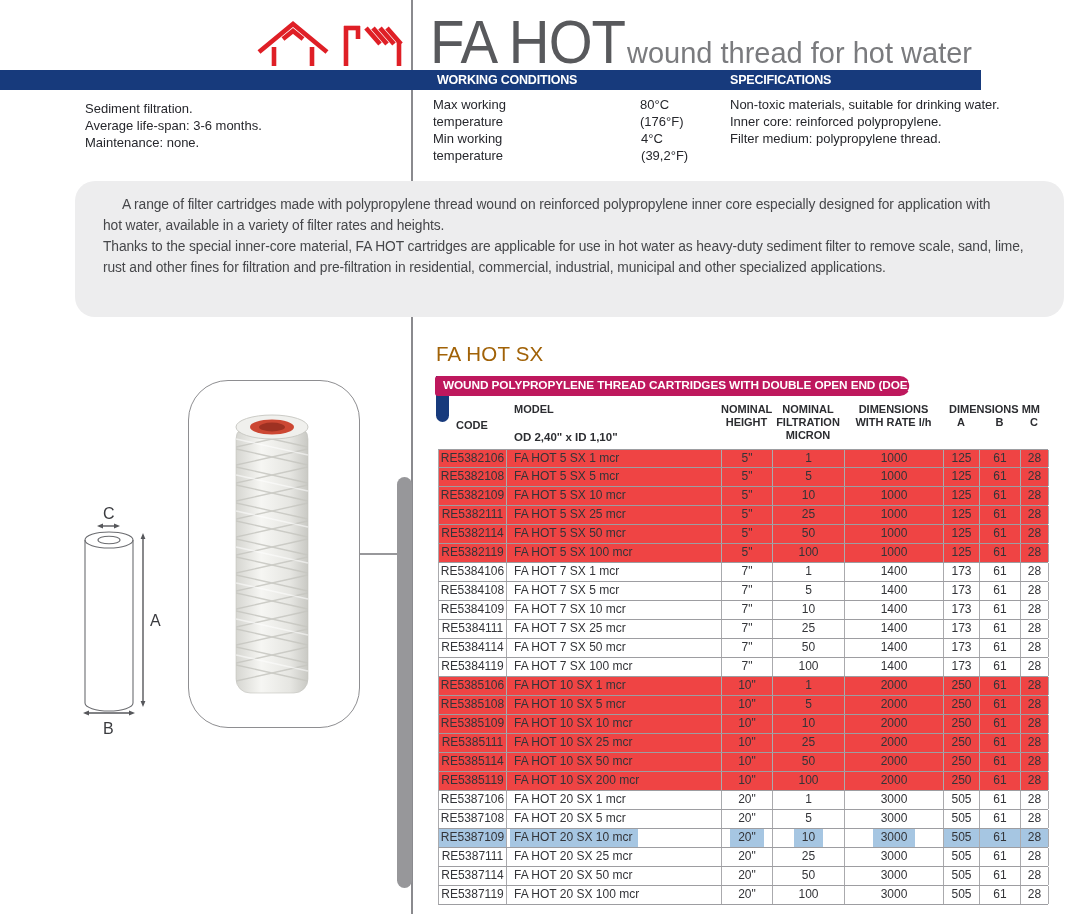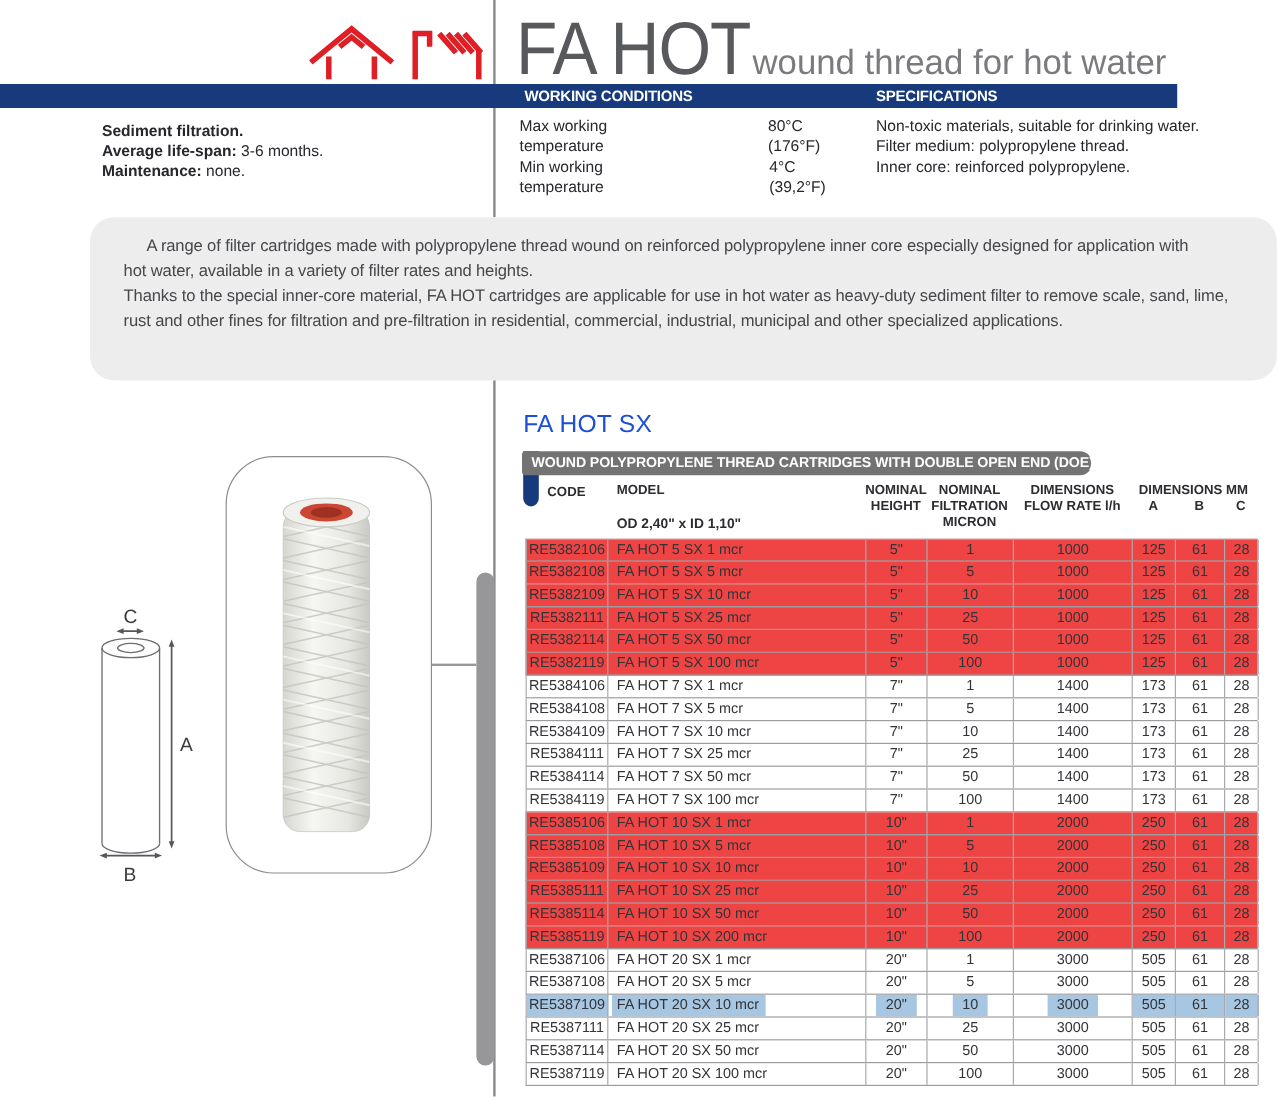--- a/index.html
+++ b/index.html
@@ -12,42 +12,42 @@
               transform:scaleX(.91);transform-origin:left top;white-space:nowrap;}
   #page-subtitle{left:627px;top:37px;font-size:29px;color:#7a7b7e;white-space:nowrap;}
   #divider-top{left:411px;top:0;width:2px;height:181px;background:#8a8a8e;}
   #divider-bottom{left:411px;top:309px;width:2px;height:605px;background:#8a8a8e;}
   #blue-bar{left:0;top:70px;width:981px;height:20px;background:#173a7c;}
   .bar-label{position:absolute;top:0;height:20px;line-height:20px;color:#fff;font-weight:bold;
              font-size:12.5px;letter-spacing:-.2px;white-space:nowrap;}
   #wc-label{left:437px;} #spec-label{left:730px;}
 
   #left-info{left:85px;top:100px;font-size:13px;line-height:17px;color:#26272c;white-space:nowrap;}
-  #left-info b{font-weight:bold;}
+  #left-info b{font-weight:normal;}
 
   #wc-block{left:433px;top:96px;width:274px;font-size:13px;line-height:17px;color:#26272c;}
   .wc-row{display:flex;align-items:baseline;gap:36px;}
   .wc-leader{flex:1;border-bottom:1.4px solid #2b2c30;margin:0 1px 3px 5px;}
   #spec-block{left:730px;top:96px;font-size:13px;line-height:17px;color:#26272c;white-space:nowrap;}
 
   
   #desc-box{left:75px;top:181px;width:989px;height:136px;background:#ededee;border-radius:20px;}
   #desc-box .line{margin-left:28px;font-size:13.8px;line-height:21px;color:#46474a;
                   letter-spacing:-.1px;white-space:nowrap;}
   #desc-box .line:first-child{margin-top:13px;text-indent:19px;}
 
   
   #photo-frame{left:188px;top:380px;width:172px;height:348px;border:1.6px solid #8e8e91;
                border-radius:40px;background:#fff;box-sizing:border-box;}
   #connector-line{left:360px;top:553px;width:37px;height:2px;background:#98989b;}
   #connector-bar{left:397px;top:477px;width:15px;height:411px;border-radius:8px;background:#97979a;}
 
   
-  #section-title{left:436px;top:342px;font-size:20.5px;color:#1d4ed8;letter-spacing:.2px;white-space:nowrap;}
-  #banner{left:435px;top:376px;width:475px;height:19.5px;background:#737373;
+  #section-title{left:436px;top:342px;font-size:20.5px;color:#a16207;letter-spacing:.2px;white-space:nowrap;}
+  #banner{left:435px;top:376px;width:475px;height:19.5px;background:#be185d;
           border-radius:3px 10px 10px 3px;}
   #banner span{display:block;padding-left:8px;line-height:19.5px;font-size:11.8px;font-weight:bold;
                color:#fff;letter-spacing:-.1px;white-space:nowrap;}
   #left-tab{left:436px;top:376px;width:13px;height:46px;background:#173a7c;border-radius:0 0 7px 7px;}
 
   .thead{position:absolute;font-size:11px;font-weight:bold;color:#2c2d31;line-height:13px;
          text-align:center;white-space:nowrap;}
   .thead.left{text-align:left;}
 
   #table-body{left:438px;top:449px;width:610px;}
@@ -115,22 +115,22 @@
     </div>
     <div class="wc-row">
       <span>Min working temperature</span>
       <span class="wc-leader"></span>
       <span>4°C (39,2°F)</span>
     </div>
   </div>
 
   <div class="abs" id="spec-block">
     <div>Non-toxic materials, suitable for drinking water.</div>
+    <div>Inner core: reinforced polypropylene.</div>
     <div>Filter medium: polypropylene thread.</div>
-    <div>Inner core: reinforced polypropylene.</div>
   </div>
 
   <div class="abs" id="desc-box">
     <div class="line">A range of filter cartridges made with polypropylene thread wound on reinforced polypropylene inner core especially designed for application with</div>
     <div class="line">hot water, available in a variety of filter rates and heights.</div>
     <div class="line">Thanks to the special inner-core material, FA HOT cartridges are applicable for use in hot water as heavy-duty sediment filter to remove scale, sand, lime,</div>
     <div class="line">rust and other fines for filtration and pre-filtration in residential, commercial, industrial, municipal and other specialized applications.</div>
   </div>
 
   <svg class="abs" style="left:78px;top:503px" width="112" height="235" viewBox="0 0 112 235">
@@ -188,35 +188,35 @@
 
   <div class="abs" id="connector-line"></div>
   <div class="abs" id="connector-bar"></div>
 
   <div class="abs" id="section-title">FA HOT SX</div>
   <div class="abs" id="left-tab"></div>
   <div class="abs" id="banner">
     <span>WOUND POLYPROPYLENE THREAD CARTRIDGES WITH DOUBLE OPEN END (DOE)</span>
   </div>
 
-  <div class="thead" style="left:438px;top:404px;width:68px">CODE</div>
+  <div class="thead" style="left:438px;top:419px;width:68px">CODE</div>
   <div class="thead left" style="left:514px;top:403px">MODEL</div>
   <div class="thead left" style="left:514px;top:431px;font-size:11.5px">OD 2,40" x ID 1,10"</div>
   <div class="thead" style="left:721px;top:403px;width:51px">
     <div>NOMINAL</div>
     <div>HEIGHT</div>
   </div>
   <div class="thead" style="left:772px;top:403px;width:72px">
     <div>NOMINAL</div>
     <div>FILTRATION</div>
     <div>MICRON</div>
   </div>
   <div class="thead" style="left:844px;top:403px;width:99px">
     <div>DIMENSIONS</div>
-    <div>FLOW RATE l/h</div>
+    <div>WITH RATE l/h</div>
   </div>
   <div class="thead" style="left:941px;top:403px;width:107px">DIMENSIONS MM</div>
   <div class="thead" style="left:943px;top:416px;width:36px">A</div>
   <div class="thead" style="left:979px;top:416px;width:41px">B</div>
   <div class="thead" style="left:1020px;top:416px;width:28px">C</div>
 
   <div class="abs" id="table-body">
       <div class="trow shade">
         <div class="tcell c0"><span>RE5382106</span></div>
         <div class="tcell c1"><span>FA HOT 5 SX 1 mcr</span></div>

